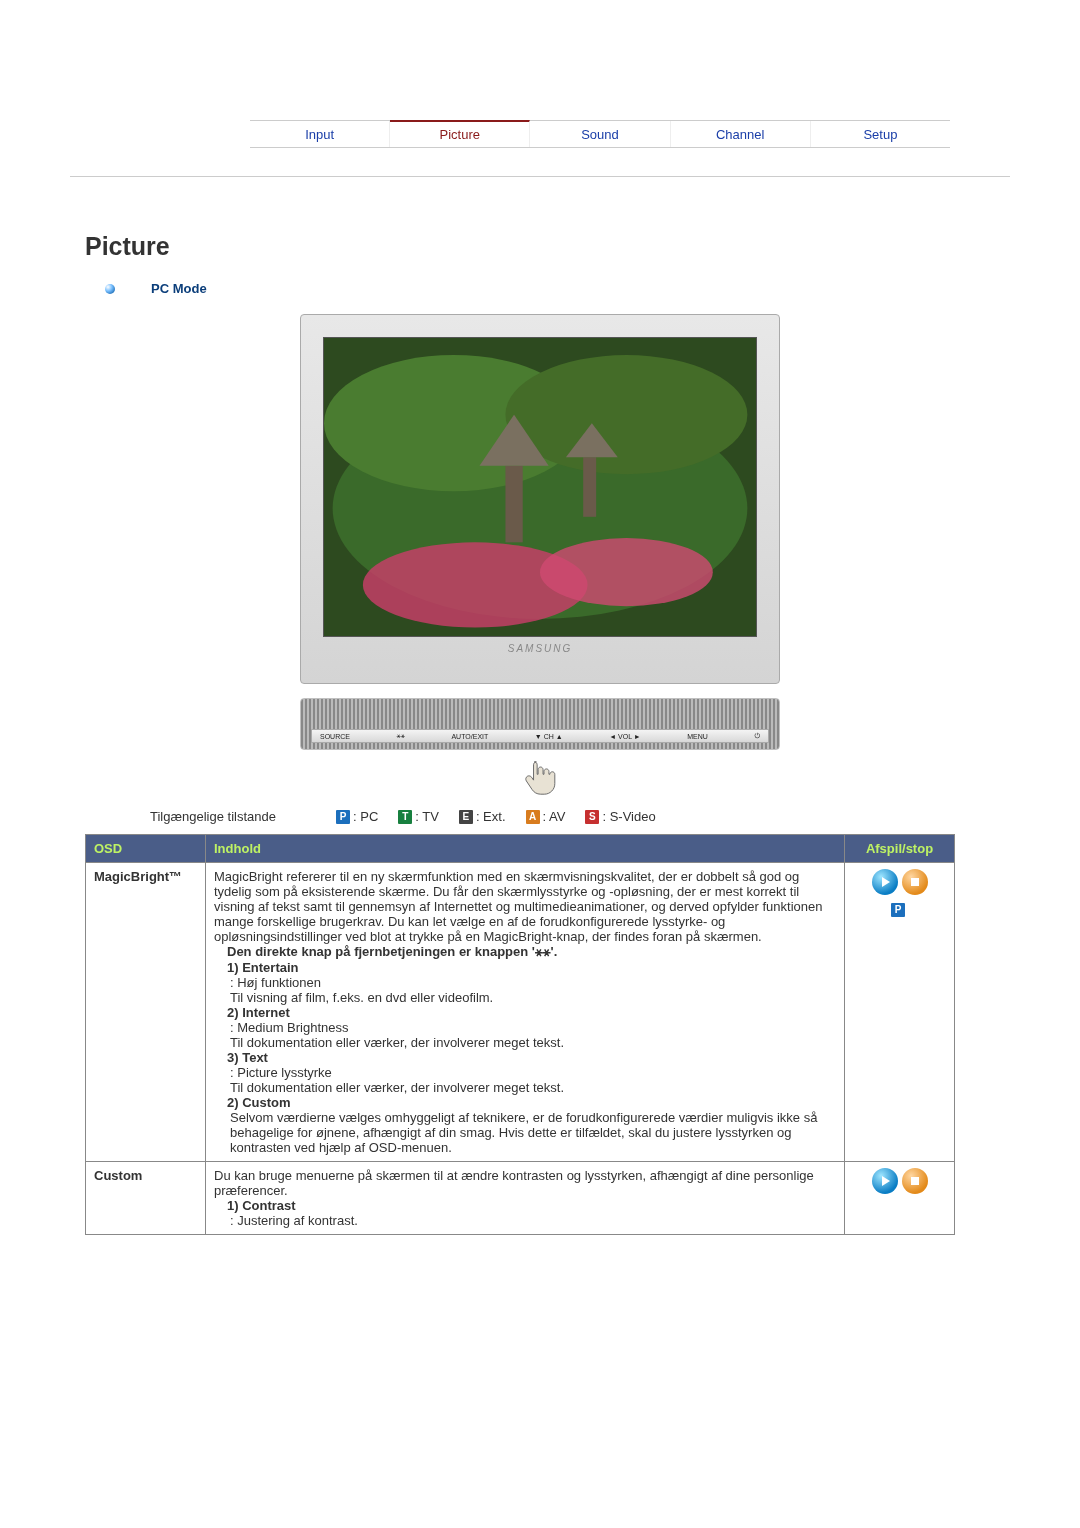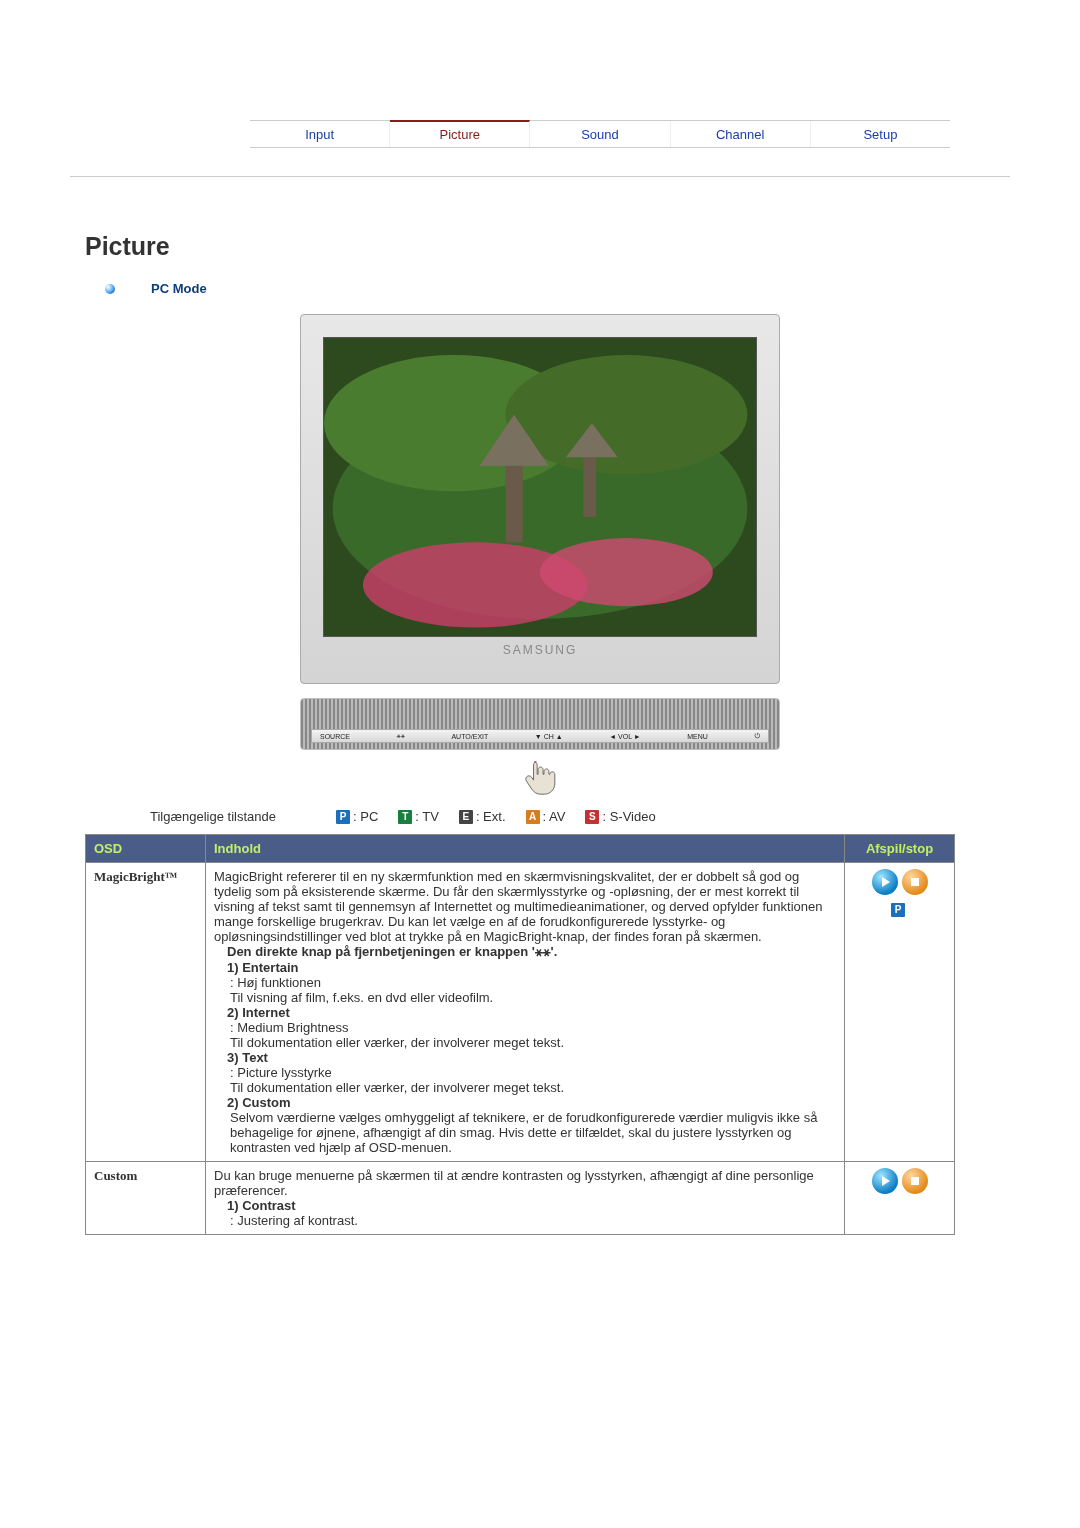--- a/index.html
+++ b/index.html
@@ -22,21 +22,21 @@
   .bullet { width: 10px; height: 10px; border-radius: 50%; background: radial-gradient(circle at 30% 30%, #fff,#7ac0ff 40%,#0a5da8 90%); margin-right: 8px; }
   .mode-text { font-weight: bold; color: #0b3e7a; font-size: 13px; }
 
   .monitor-wrap { display:flex; justify-content:center; margin: 10px 0 6px 0; }
   .monitor { width: 480px; }
   .monitor-frame { width: 480px; height: 370px; background: linear-gradient(#e8e8e8,#d4d4d4); border: 1px solid #aaa; border-radius: 4px; padding: 22px; }
   .monitor-screen { width: 100%; height: 300px; background:
      radial-gradient(circle at 50% 60%, #3e5f3c 0%, #24441f 40%, #1a2f16 70%),
      linear-gradient(#1a2f16,#1a2f16);
      position:relative; border:1px solid #555; }
-  .samsung-logo { text-align:center; color:#888; font-size:12px; letter-spacing:2px; margin-top:6px; }
+  .samsung-logo { text-align:center; color:#888; font-size:10px; letter-spacing:2px; margin-top:6px;font-style:italic; }
   .buttonbar { margin-top: 14px; height: 52px; border:1px solid #c0c0c0; border-radius:4px;
     background:
       repeating-linear-gradient(90deg,#888 0 2px,#bbb 2px 4px);
     position:relative;
   }
   .buttonbar-strip { position:absolute; bottom:6px; left:10px; right:10px; height:14px; background: linear-gradient(#f4f4f4,#d8d8d8); border:1px solid #aaa; display:flex; justify-content:space-between; align-items:center; font-size:7px; color:#222; padding:0 8px; }
   .hand { text-align:center; margin-top:8px; }
   .hand svg { width:38px; height:42px; }
 
   .modes-row { display:flex; align-items:center; margin: 6px 0 10px 80px; font-size:13px; }
@@ -46,21 +46,21 @@
   .mode-T { background:#18803f; }
   .mode-E { background:#444; }
   .mode-A { background:#d87c1e; }
   .mode-S { background:#c63030; }
   .mode-item { margin-right: 20px; display:inline-flex; align-items:center; }
 
   table.osd { width: 870px; margin-left: 15px; border-collapse: collapse; font-size: 13px; }
   table.osd th, table.osd td { border: 1px solid #888; padding: 6px 8px; vertical-align: top; }
   table.osd th { background: #4a5d88; color: #bef264; font-weight: bold; text-align: left; }
   table.osd th.center { text-align:center; }
-  .row-title { font-weight: bold; font-family: Liberation Serif, serif; }
+  .row-title { font-weight: bold; }
   .indent { margin-left: 16px; display:block; }
   .sub-bold { font-weight: bold; padding-left: 13px; }
   .play-cell { text-align:center; vertical-align:middle; }
   .play-icons { display:inline-flex; gap:4px; align-items:center; justify-content:center; }
   .circle-btn { width:26px; height:26px; border-radius:50%; display:inline-flex; align-items:center; justify-content:center; }
   .circle-play { background: radial-gradient(circle at 35% 30%, #9fe6ff,#0a7dc4 70%); }
   .circle-stop { background: radial-gradient(circle at 35% 30%, #ffd6a0,#e38a1a 70%); }
   .tri { width:0;height:0;border-left:8px solid #fff;border-top:5px solid transparent;border-bottom:5px solid transparent;margin-left:3px; }
   .sq { width:8px;height:8px;background:#fff; }
   .below-badge { margin-top:6px; }

